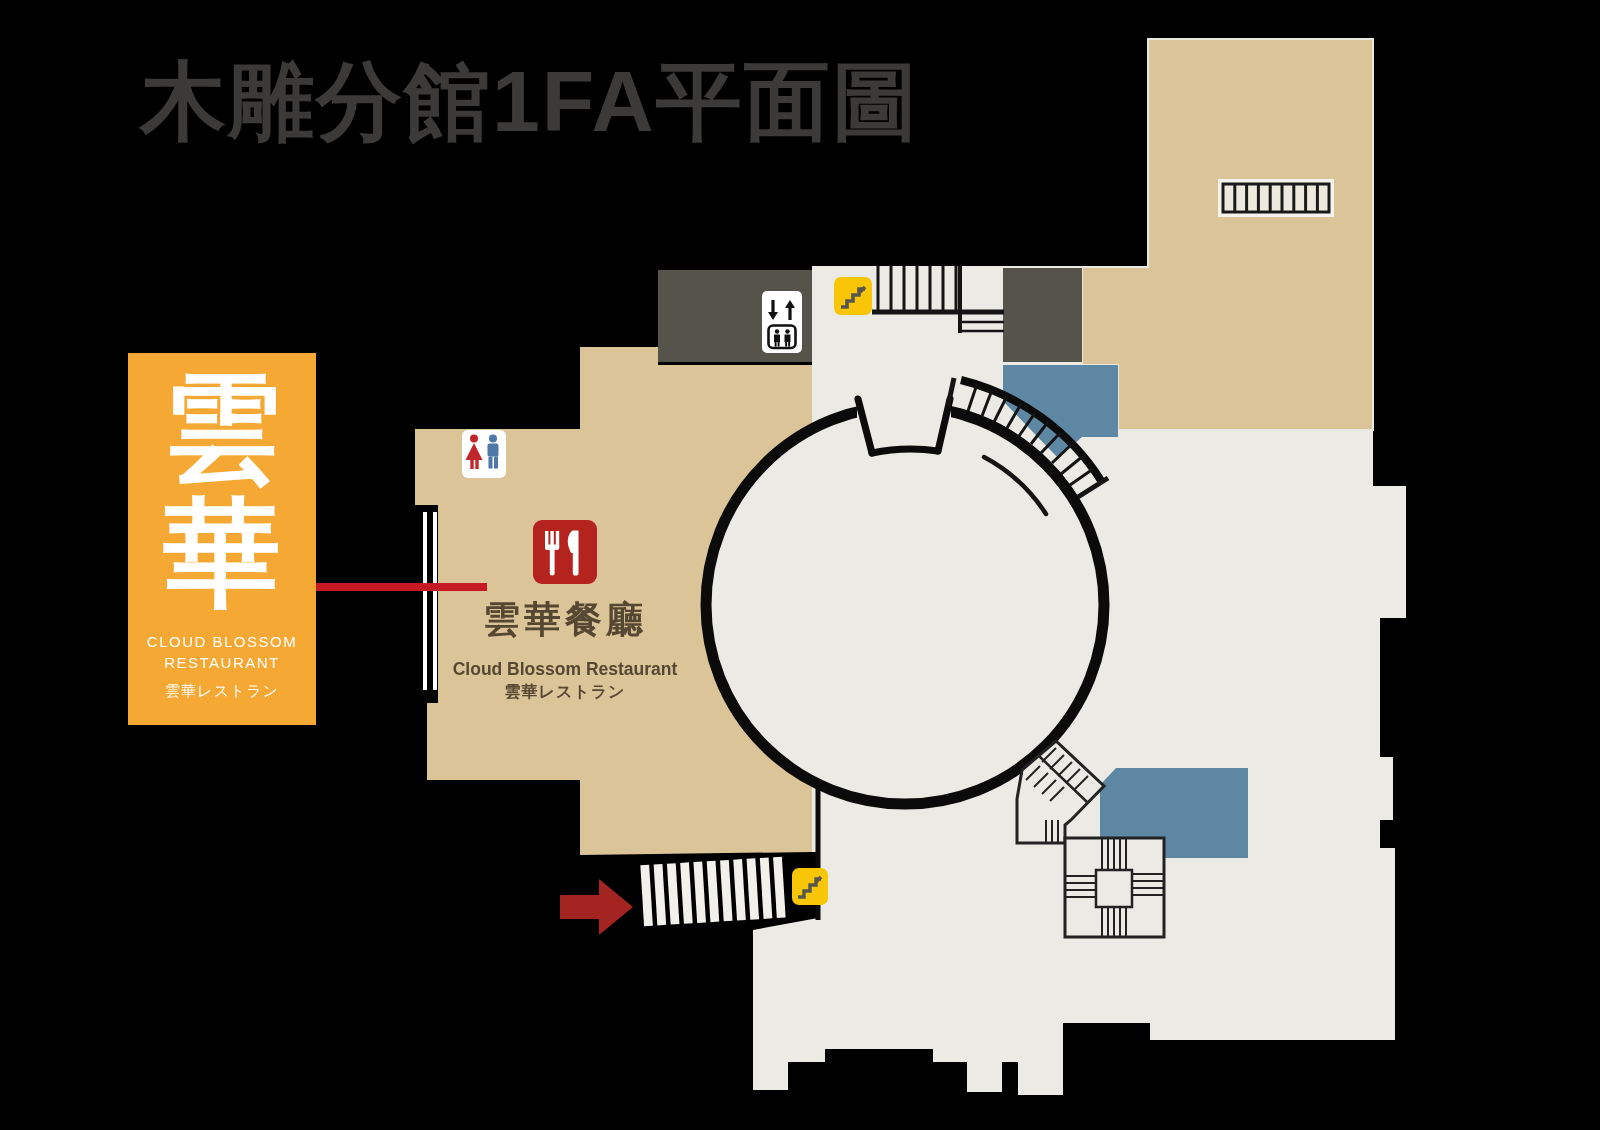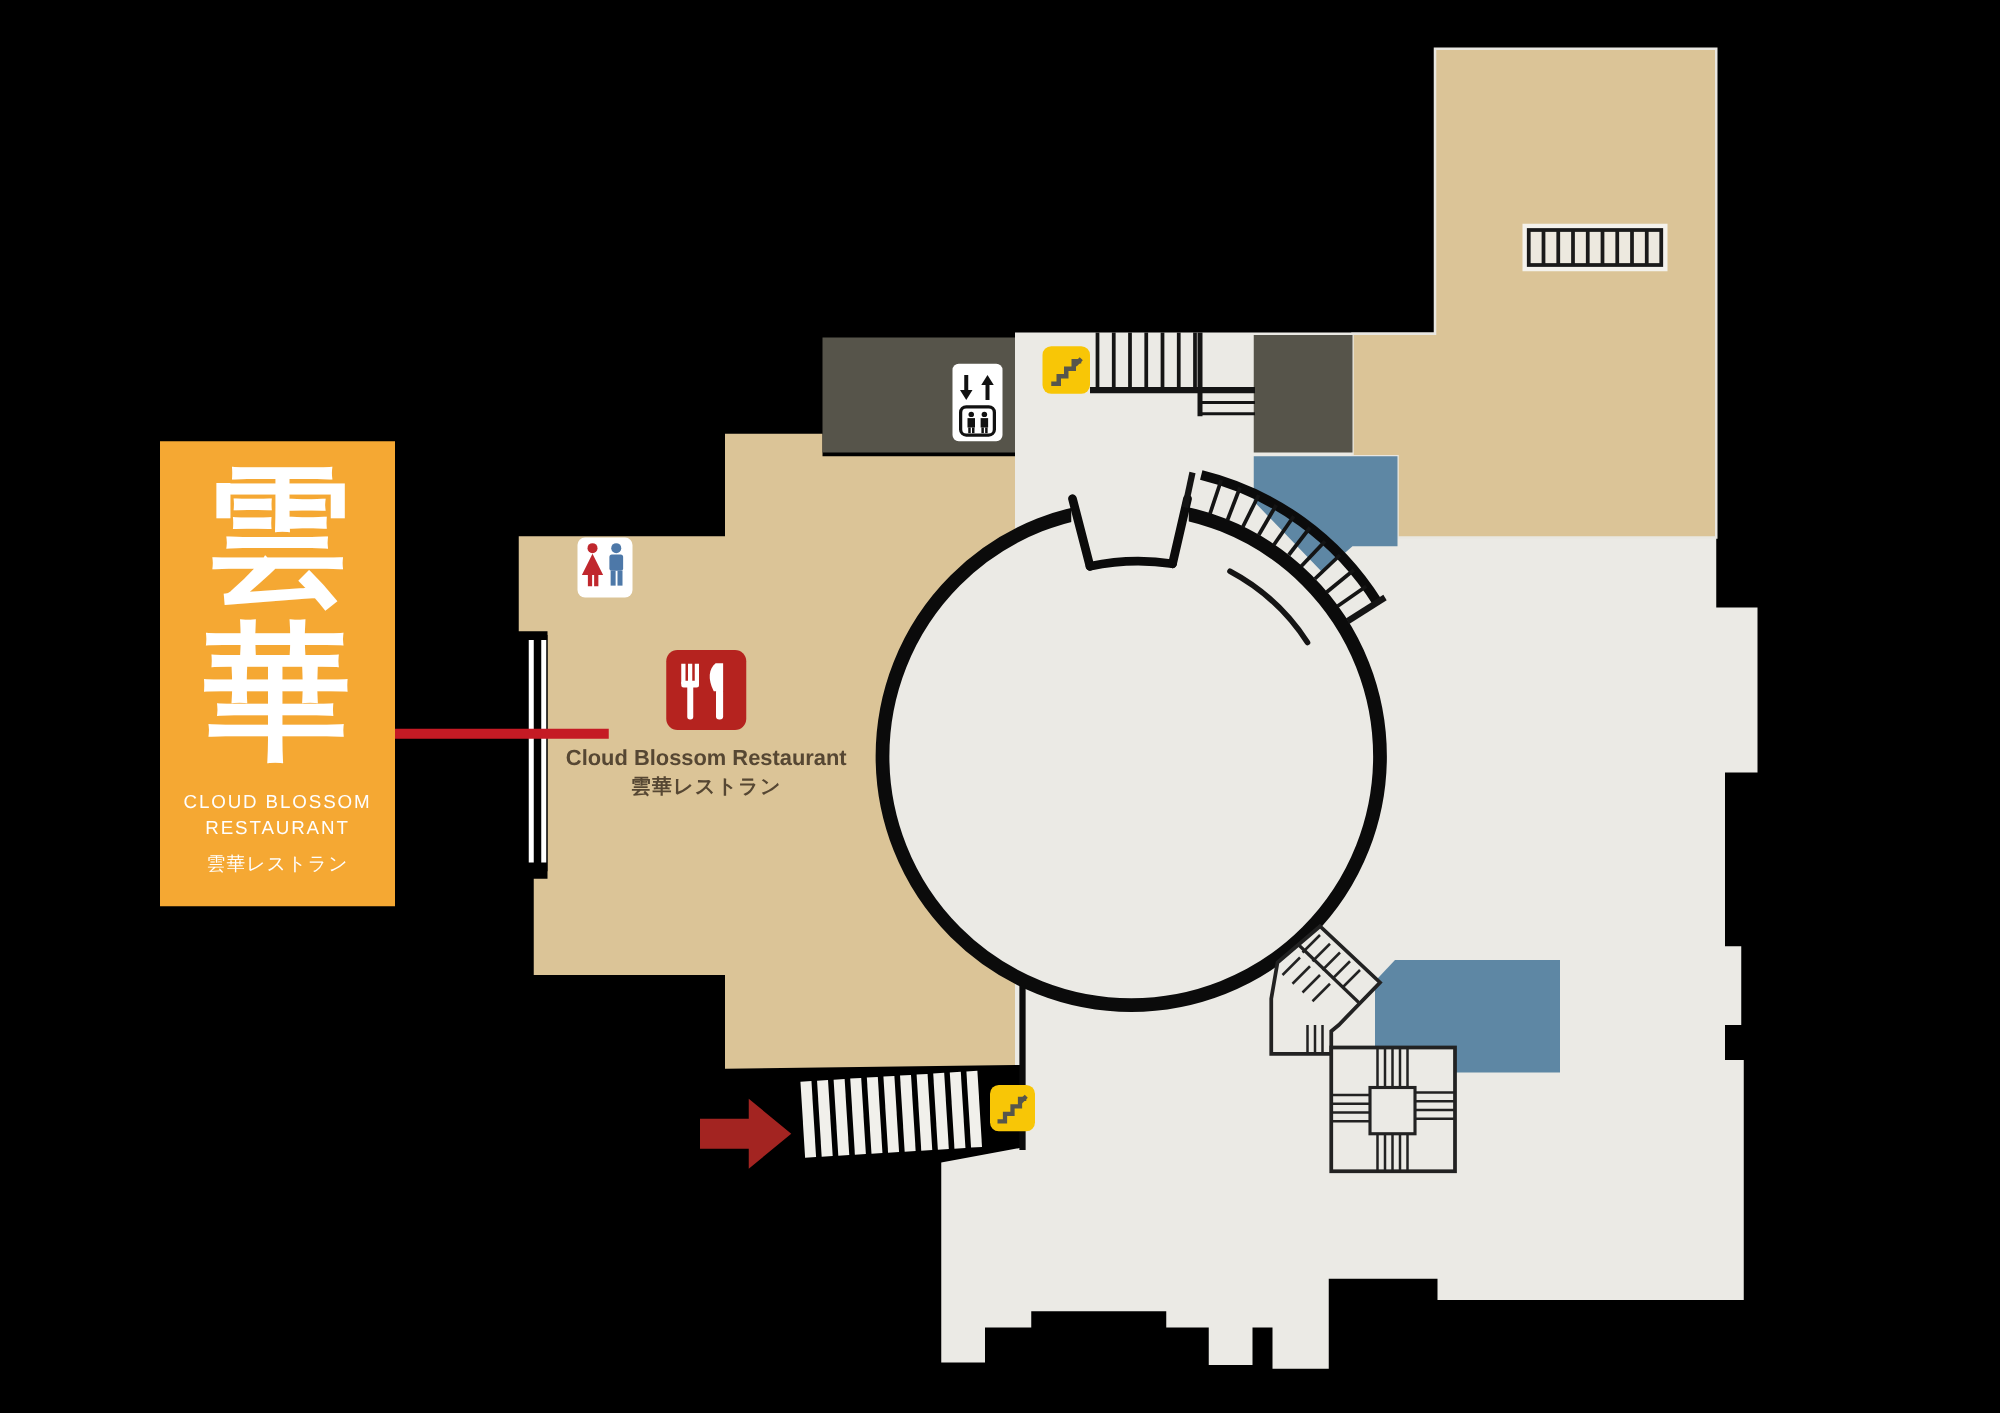--- a/index.html
+++ b/index.html
@@ -10,21 +10,21 @@
               letter-spacing:2px;color:#3B3A39;white-space:nowrap;}
   .legend-card{position:absolute;left:128px;top:353px;width:188px;height:372px;
                background:#F5A833;display:flex;flex-direction:column;align-items:center;
                box-sizing:border-box;padding-top:14px;}
   .legend-char{font-size:118px;line-height:1.06;color:#fff;font-weight:bold;
                font-family:"Liberation Serif","DejaVu Serif",serif;}
   .legend-en{margin-top:14px;font-size:15px;font-weight:normal;letter-spacing:1.5px;color:#fff;line-height:1.4;text-align:center;}
   .legend-ja{margin-top:9px;font-size:15px;color:#fff;letter-spacing:1px;}
   .rest-label{position:absolute;left:420px;top:595px;width:290px;text-align:center;color:#564733;}
   .rest-label .zh{font-size:37px;font-weight:bold;letter-spacing:4px;}
-  .rest-label .en{font-size:17.5px;font-weight:bold;margin-top:1px;}
+  .rest-label .en{font-size:17.5px;font-weight:bold;margin-top:14px;}
   .rest-label .ja{font-size:16px;font-weight:bold;margin-top:2px;letter-spacing:1px;}
 </style>
 </head>
 <body>
 
 <div class="stage">
 
 <svg width="1600" height="1130" viewBox="0 0 1600 1130">
 
   <path d="M812,266 L1373,266 L1373,486 L1406,486 L1406,618 L1380,618 L1380,757 L1393,757 L1393,820
@@ -207,29 +207,31 @@
     <path d="M841,307 h6 v-6 h6 v-6 h6 v-6 h6" fill="none" stroke="#57564C" stroke-width="3.6"></path>
     <path d="M860,292 l5,-5" fill="none" stroke="#57564C" stroke-width="3.6"></path>
   </g>
   <g>
     <rect x="792" y="868" width="36" height="37" rx="7" fill="#F8C606"></rect>
     <path d="M798,897 h6 v-6 h6 v-6 h6 v-6 h5" fill="none" stroke="#57564C" stroke-width="3.4"></path>
     <path d="M816,882 l5,-5" fill="none" stroke="#57564C" stroke-width="3.4"></path>
   </g>
 </svg>
 
+  <div class="page-title">木雕分館1FA平面圖</div>
 
   <div class="legend-card">
     <div class="legend-char">雲</div>
     <div class="legend-char">華</div>
     <div class="legend-en">
       <span>CLOUD BLOSSOM</span><br>
       <span>RESTAURANT</span>
     </div>
     <div class="legend-ja">雲華レストラン</div>
   </div>
 
   <div class="rest-label">
+    <div class="zh">雲華餐廳</div>
     <div class="en">Cloud Blossom Restaurant</div>
     <div class="ja">雲華レストラン</div>
   </div>
 
 </div>
 
 </body></html>

